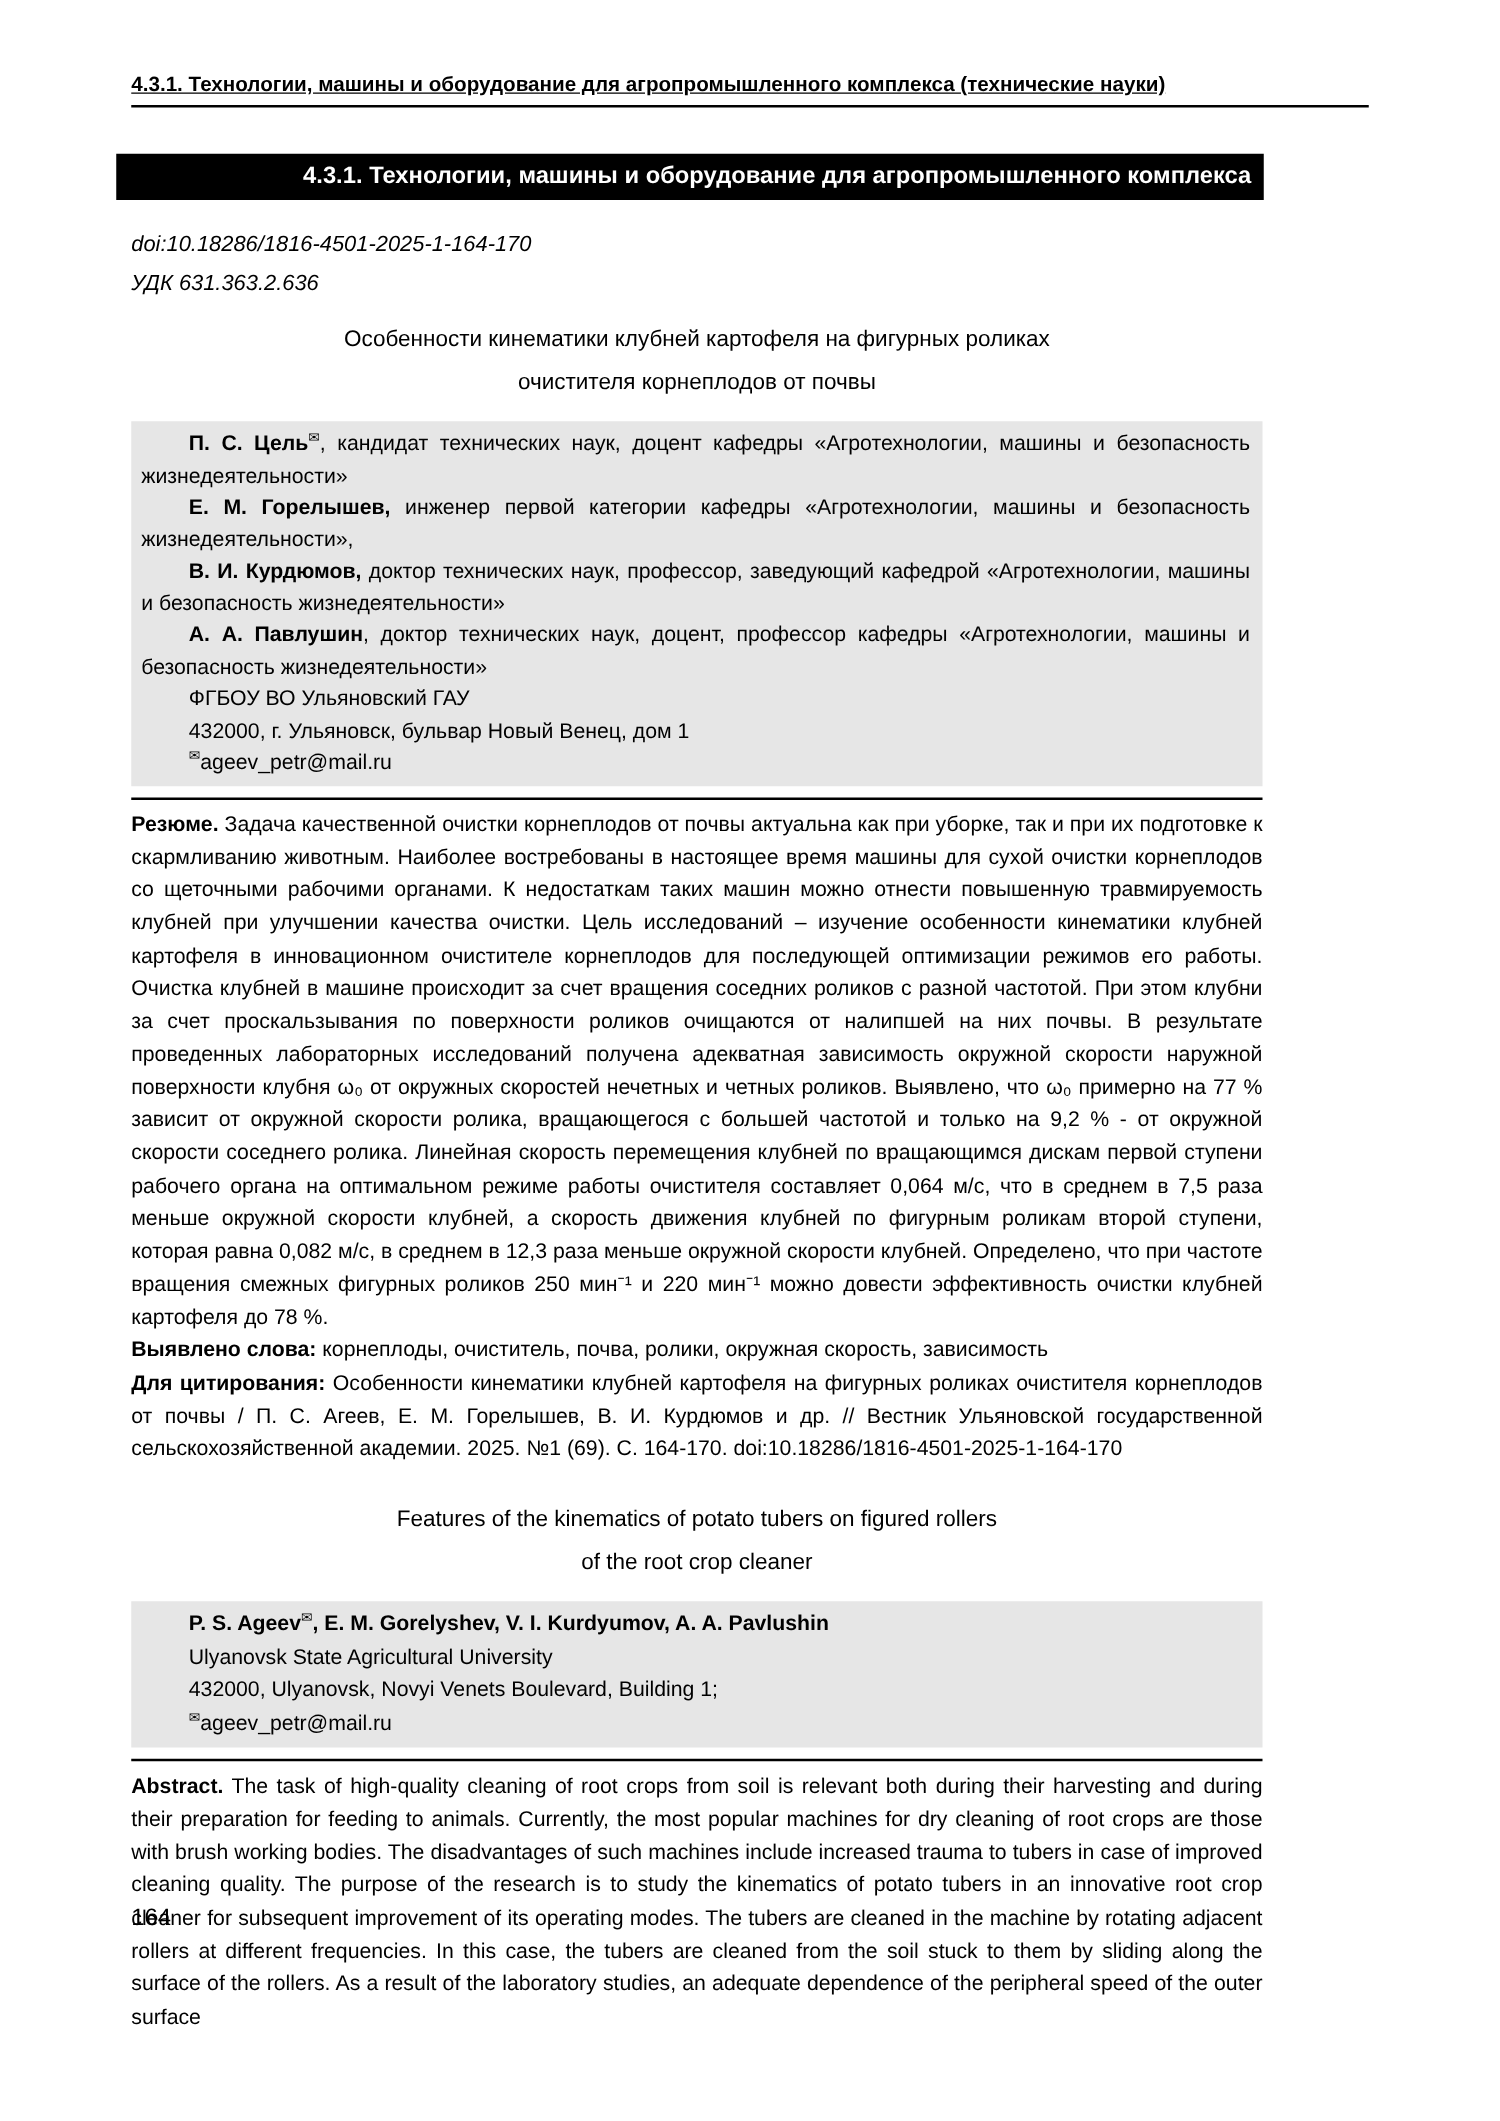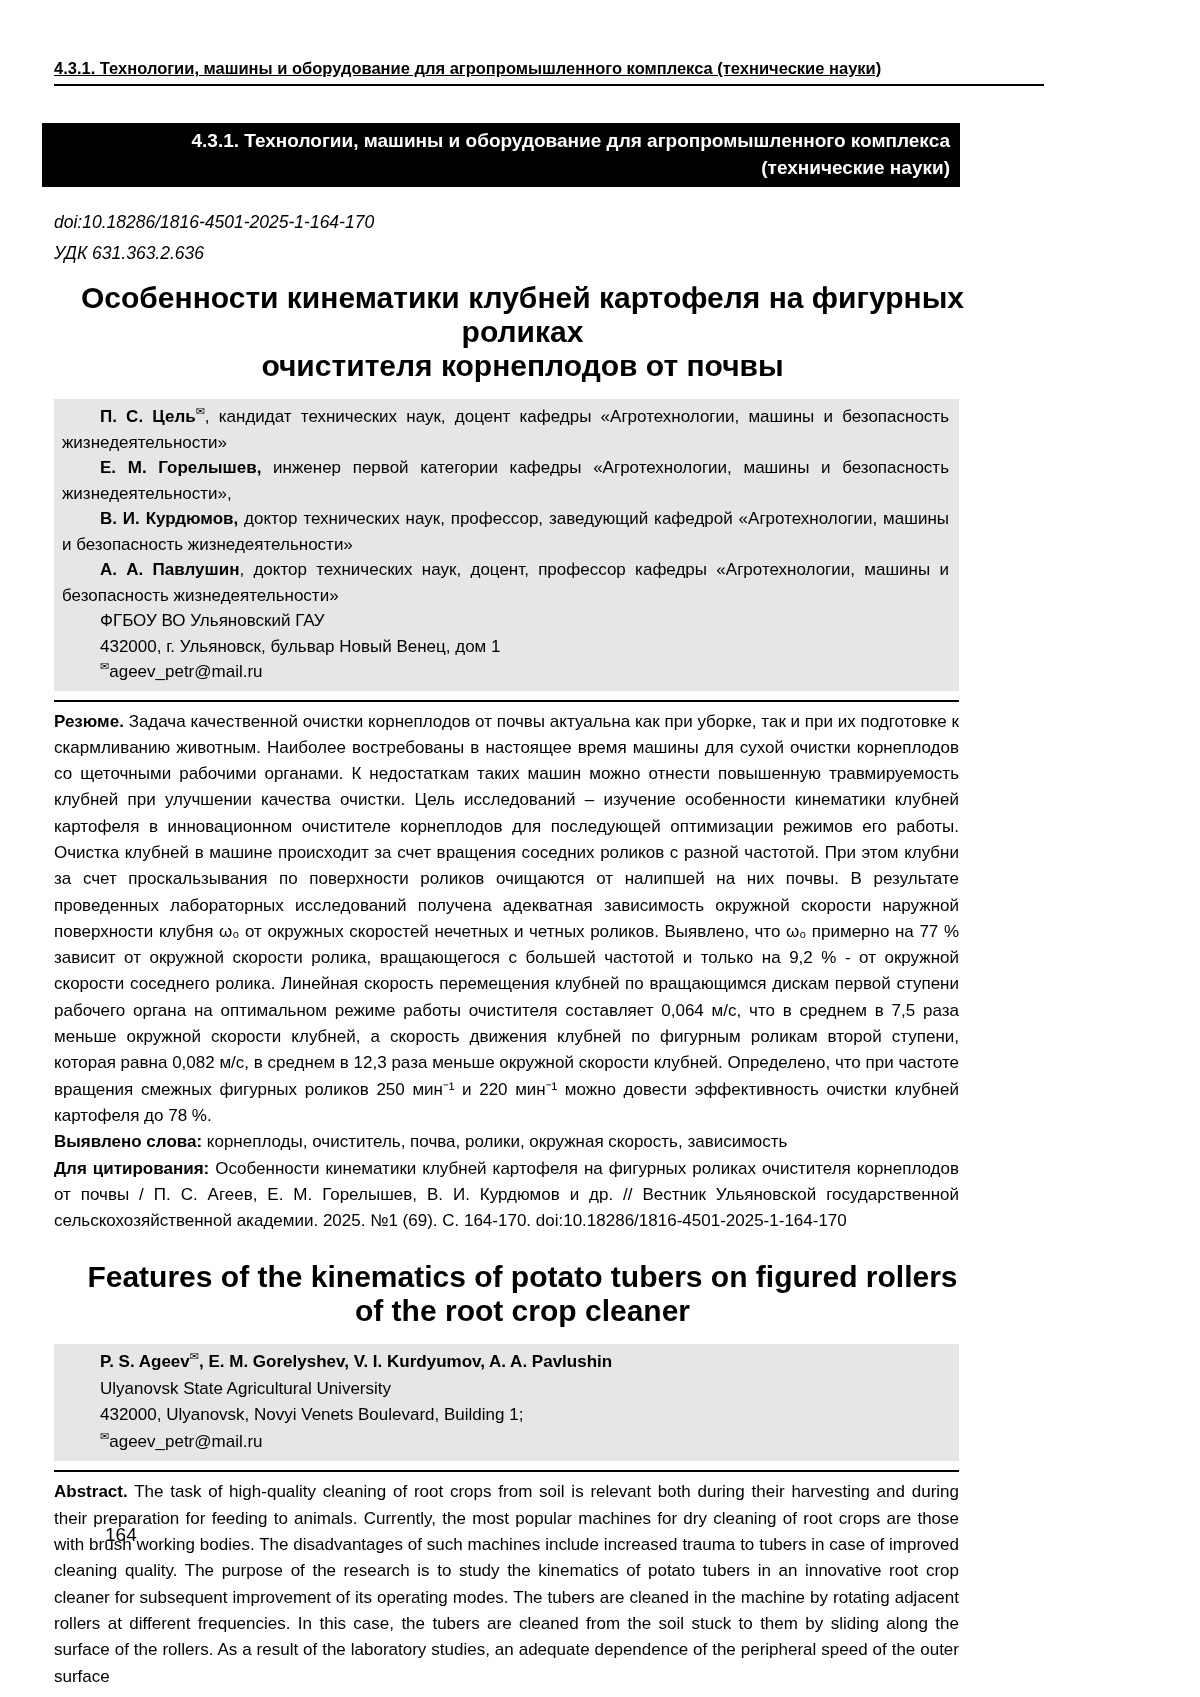--- a/index.html
+++ b/index.html
@@ -5,21 +5,21 @@
 <style>
   * { box-sizing: border-box; }
   html, body { margin: 0; padding: 0; }
   body {
     width: 1200px; height: 1697px;
     background: #ffffff;
     color: #000000;
     font-family: "Liberation Sans", sans-serif;
     overflow: hidden;
   }
-  .page { position: relative; width: 1200px; height: 1697px; padding: 58px 0 0 54px; }
+  .page { position: relative; width: 1200px; height: 1697px; padding: 58px 0 0 105px; }
 
   .running-header {
     width: 990px;
     border-bottom: 2px solid #000;
     padding-bottom: 5px;
     font-weight: bold;
     font-size: 16.5px;
     line-height: 21px;
   }
   .rh-text { text-decoration: underline; }
@@ -34,25 +34,25 @@
     font-size: 19px;
     line-height: 27px;
     text-align: right;
     padding: 4px 10px 6px 10px;
   }
 
   .doi { margin-top: 25px; font-style: italic; font-size: 17.5px; width: 905px; }
   .udk { margin-top: 10px; font-style: italic; font-size: 17.5px; width: 905px; }
 
   .ru-title, .en-title {
-    margin: 16px; width: 905px;
+    margin: 0; width: 905px;
     text-align: center;
-    font-size: 30px;
+    font-size: 18px;
     line-height: 34px;
-    font-weight: bold;
+    font-weight: normal;
   }
   .ru-title { margin-top: 17px; }
   .en-title { margin-top: 26px; }
 
   .author-box {
     width: 905px;
     margin-top: 15px;
     background: #e6e6e6;
     padding: 5px 10px 6px 8px;
   }
@@ -90,21 +90,20 @@
 <body>
 
 <div class="page">
 
   <header class="running-header">
     <span class="rh-text">4.3.1. Технологии, машины и оборудование для агропромышленного комплекса (технические науки)</span>
   </header>
 
   <div class="banner">
     <div class="banner-line">4.3.1. Технологии, машины и оборудование для агропромышленного комплекса</div>
-    <div class="banner-line">(технические науки)</div>
   </div>
 
   <div class="doi">doi:10.18286/1816-4501-2025-1-164-170</div>
   <div class="udk">УДК 631.363.2.636</div>
 
   <h1 class="ru-title">
     <span>Особенности кинематики клубней картофеля на фигурных роликах</span><br>
     <span>очистителя корнеплодов от почвы</span>
   </h1>
 

